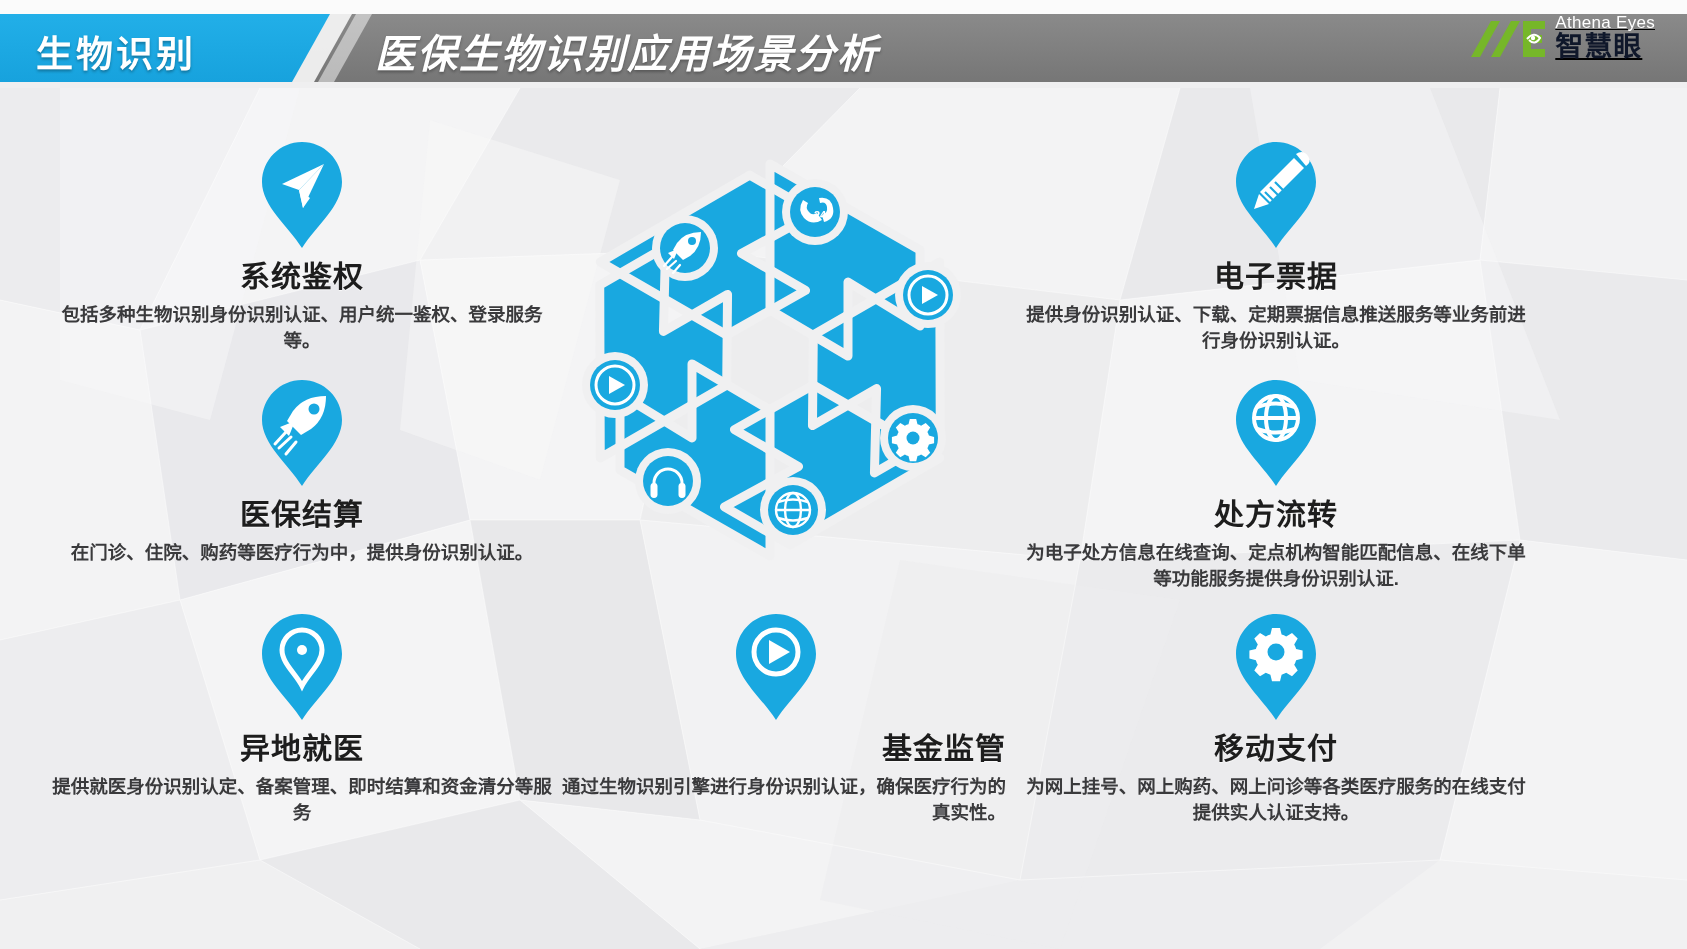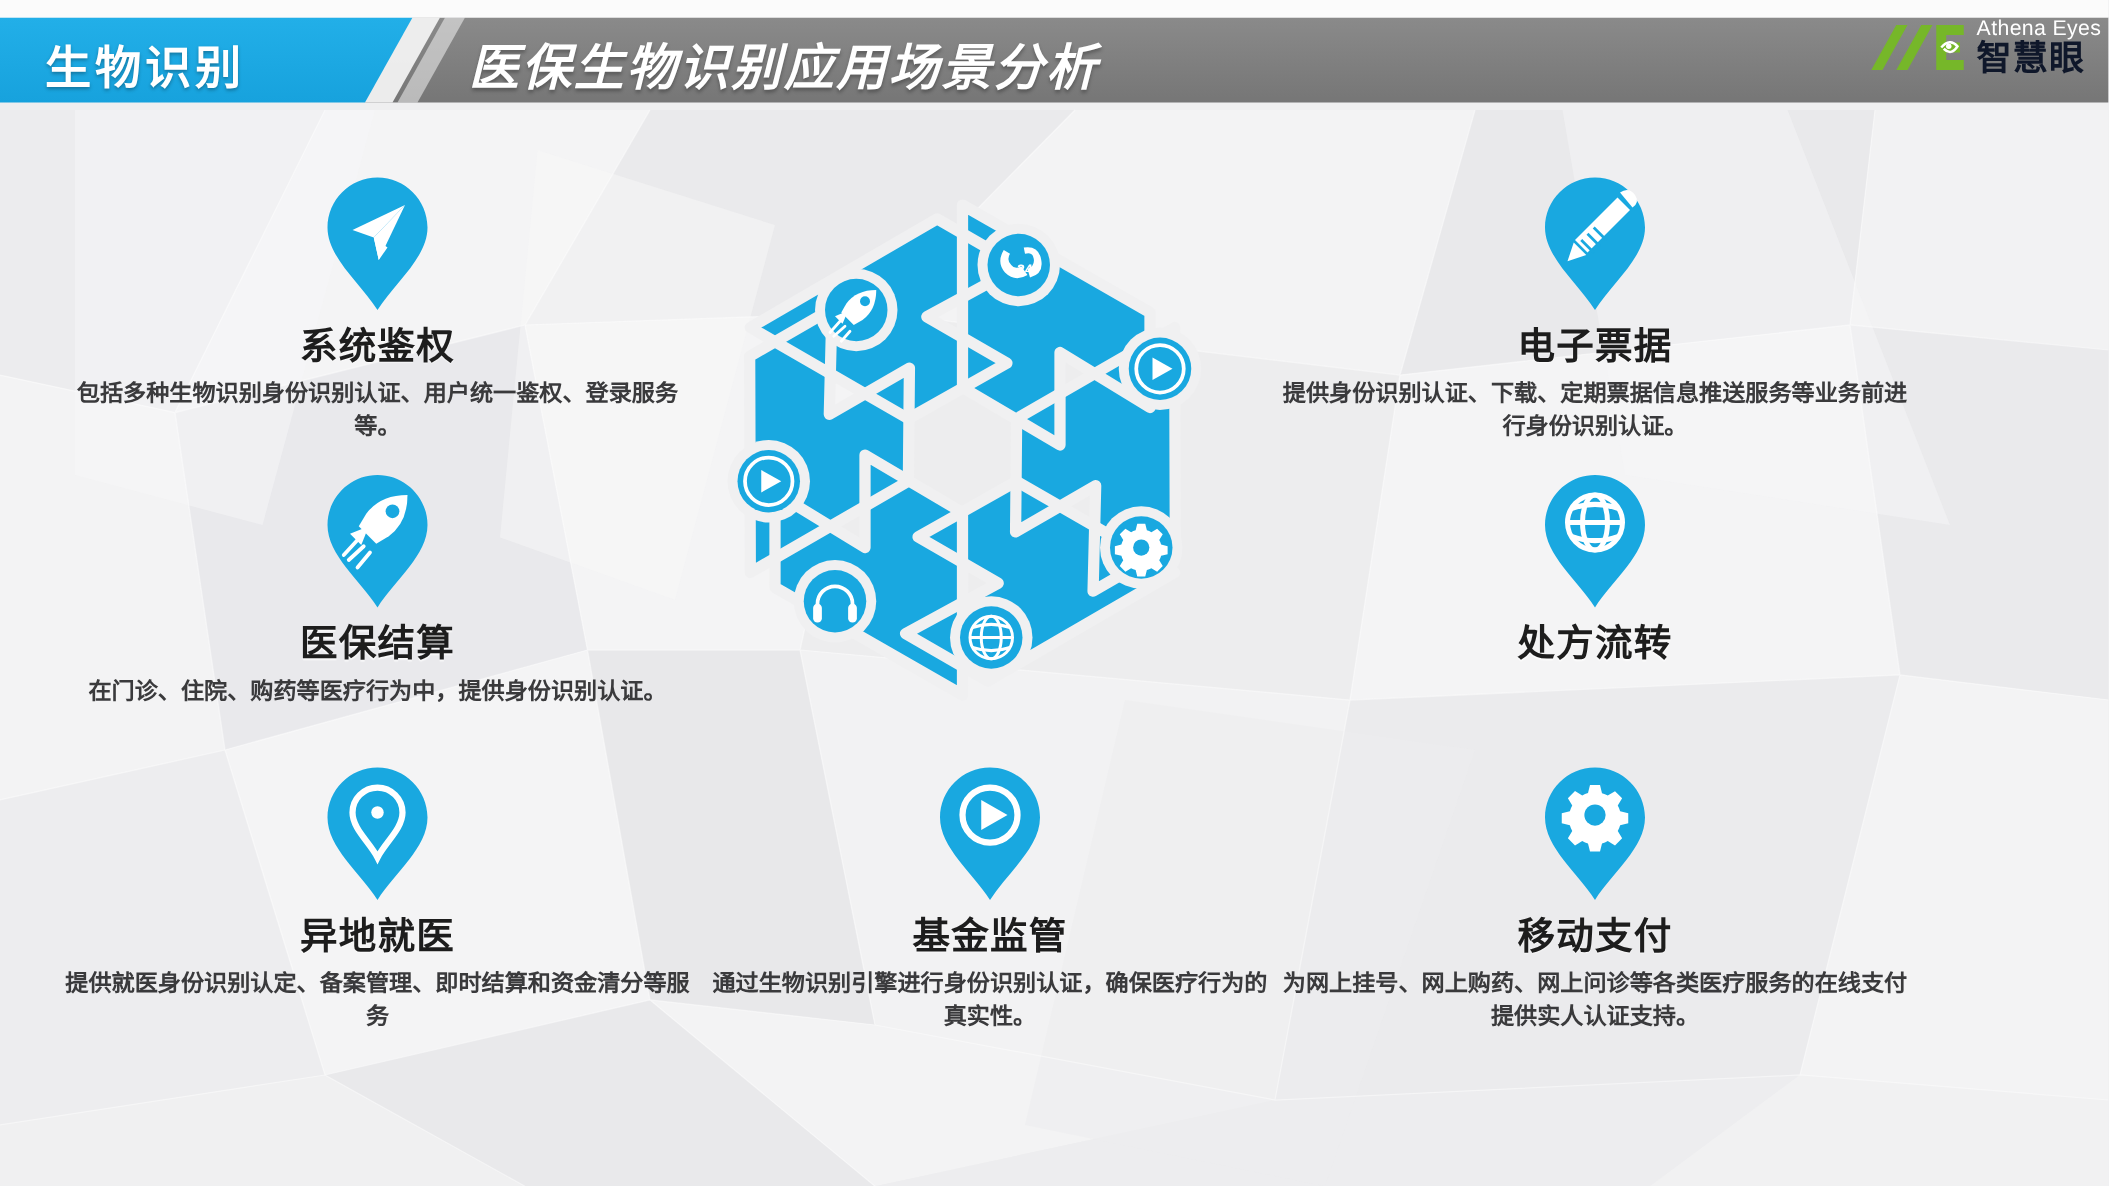--- a/index.html
+++ b/index.html
@@ -35,22 +35,22 @@
   .hdr-title{
     position:absolute;left:375px;top:22px;
     font-size:40px;font-weight:bold;color:#ffffff;
     letter-spacing:2px;
     text-shadow:0 2px 3px rgba(0,0,0,.28);
     white-space:nowrap;
     font-style:italic;
   }
   
   #logo{
-    position:absolute;right:6px;top:14px;
-    display:flex;align-items:center;gap:8px;
+    position:absolute;right:32px;top:14px;
+    display:flex;align-items:flex-end;gap:8px;text-decoration:underline;
   }
   #logo-mark{width:78px;height:44px;}
   #logo-text{display:flex;flex-direction:column;line-height:1;}
   .logo-en{
     font-size:17px;color:#ffffff;letter-spacing:.3px;
     font-family:"Liberation Sans","DejaVu Sans",sans-serif;
     margin-bottom:2px;
   }
   .logo-cn{
     font-size:28px;color:#0f172a;font-weight:bold;letter-spacing:1px;
@@ -310,21 +310,21 @@
   <div class="card" style="left:52px;top:612px;width:500px;">
     <svg class="pin" width="88" height="110" viewBox="0 0 88 110">
       <path d="M44,2 C22,2 4,20 4,42 C4,66 30,86 44,108 C58,86 84,66 84,42 C84,20 66,2 44,2 Z" fill="#19a8e0"></path>
       <path d="M44,18 C33,18 24,27 24,38 C24,51 38,62 44,74 C50,62 64,51 64,38 C64,27 55,18 44,18 Z" fill="none" stroke="#ffffff" stroke-width="5"></path>
       <circle cx="44" cy="38" r="5" fill="#ffffff"></circle>
     </svg>
     <div class="card-title">异地就医</div>
     <div class="card-desc">提供就医身份识别认定、备案管理、即时结算和资金清分等服务</div>
   </div>
 
-  <div class="card" style="left:562px;top:612px;width:460px;">
+  <div class="card" style="left:546px;top:612px;width:460px;text-align:right;">
     <svg class="pin" width="88" height="110" viewBox="0 0 88 110">
       <path d="M44,2 C22,2 4,20 4,42 C4,66 30,86 44,108 C58,86 84,66 84,42 C84,20 66,2 44,2 Z" fill="#19a8e0"></path>
       <circle cx="44" cy="40" r="22" fill="none" stroke="#ffffff" stroke-width="5"></circle>
       <polygon points="37,28 58,40 37,52" fill="#ffffff"></polygon>
     </svg>
     <div class="card-title">基金监管</div>
     <div class="card-desc">通过生物识别引擎进行身份识别认证，确保医疗行为的真实性。</div>
   </div>
 
   <div class="card" style="left:1026px;top:140px;width:500px;">
@@ -350,20 +350,21 @@
       <path d="M44,2 C22,2 4,20 4,42 C4,66 30,86 44,108 C58,86 84,66 84,42 C84,20 66,2 44,2 Z" fill="#19a8e0"></path>
       <g fill="none" stroke="#ffffff" stroke-width="4">
         <circle cx="44" cy="40" r="22"></circle>
         <ellipse cx="44" cy="40" rx="10" ry="22"></ellipse>
         <line x1="22" y1="40" x2="66" y2="40"></line>
         <path d="M25,29 q19,-7 38,0"></path>
         <path d="M25,51 q19,7 38,0"></path>
       </g>
     </svg>
     <div class="card-title">处方流转</div>
+    <div class="card-desc">为电子处方信息在线查询、定点机构智能匹配信息、在线下单等功能服务提供身份识别认证.</div>
   </div>
 
   <div class="card" style="left:1026px;top:612px;width:500px;">
     <svg class="pin" width="88" height="110" viewBox="0 0 88 110">
       <path d="M44,2 C22,2 4,20 4,42 C4,66 30,86 44,108 C58,86 84,66 84,42 C84,20 66,2 44,2 Z" fill="#19a8e0"></path>
       <g fill="#ffffff" transform="translate(44,40)">
         <path d="M-4,-24 h8 l1.6,6.5 a18,18 0 0 1 4.6,1.9 l5.8,-3.5 l5.7,5.7 l-3.5,5.8
                  a18,18 0 0 1 1.9,4.6 l6.5,1.6 v8 l-6.5,1.6 a18,18 0 0 1 -1.9,4.6 l3.5,5.8
                  l-5.7,5.7 l-5.8,-3.5 a18,18 0 0 1 -4.6,1.9 l-1.6,6.5 h-8 l-1.6,-6.5
                  a18,18 0 0 1 -4.6,-1.9 l-5.8,3.5 l-5.7,-5.7 l3.5,-5.8 a18,18 0 0 1 -1.9,-4.6

